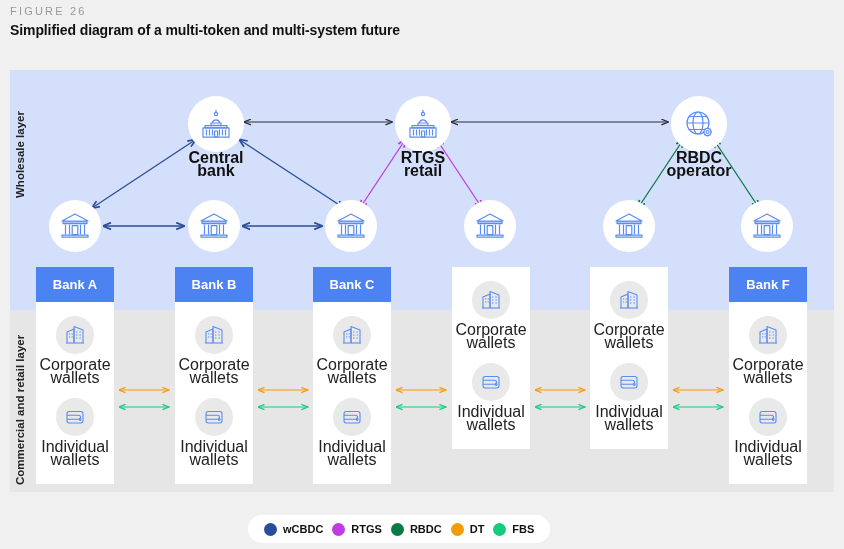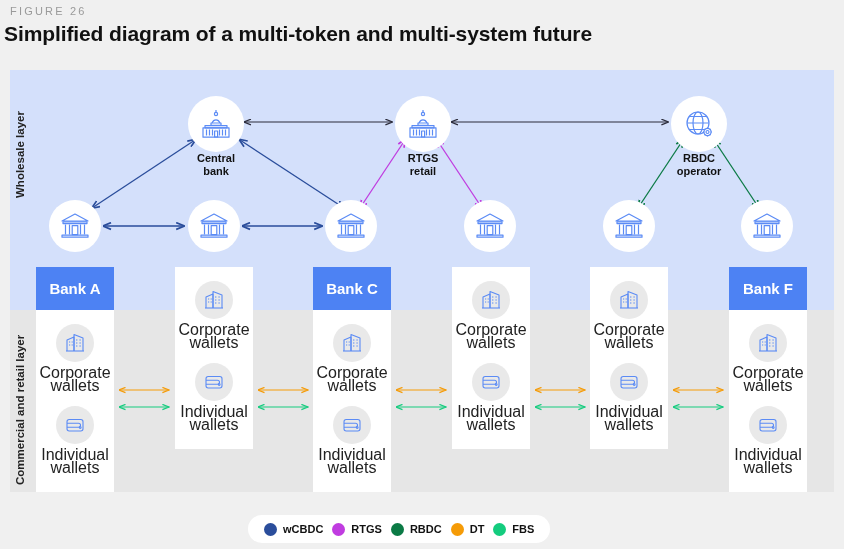--- a/index.html
+++ b/index.html
@@ -11,22 +11,22 @@
     position:relative;
   }
   #root{position:absolute;inset:0;}
 
   .fig-label{
     position:absolute;left:10px;top:5px;
     font-size:11px;letter-spacing:2.2px;
     color:#9a9a9a;font-weight:400;
   }
   .fig-title{
-    position:absolute;left:4px;top:22px;
-    font-size:21px;font-weight:700;color:#111;
+    position:absolute;left:10px;top:22px;
+    font-size:14px;font-weight:700;color:#111;
     letter-spacing:-0.1px;
   }
 
   
   .panel{
     position:absolute;left:10px;top:70px;width:824px;height:422px;
     background:#ffffff;
   }
   .blue-band{
     position:absolute;left:0;top:0;width:824px;height:240px;
@@ -51,35 +51,35 @@
   
   .node{
     position:absolute;width:52px;height:52px;border-radius:50%;
     background:#ffffff;
     display:flex;align-items:center;justify-content:center;
   }
   .node.big{width:56px;height:56px;}
   .node svg{display:block;}
   .node-label{
     position:absolute;
-    font-size:11px;font-weight:700;color:#111;
+    font-size:16px;font-weight:700;color:#111;
     text-align:center;line-height:12.5px;width:110px;
   }
 
   
   #arrows{position:absolute;left:0;top:0;width:844px;height:549px;pointer-events:none;}
 
   
   .bankcol{
     position:absolute;top:267px;width:78px;
   }
   .bank-head{
-    height:43px;background:#4d82f3;color:#fff;
+    height:35px;background:#4d82f3;color:#fff;
     display:flex;align-items:center;justify-content:center;
-    font-size:15px;font-weight:700;
+    font-size:13px;font-weight:700;
   }
   .bank-body{
     background:#ffffff;height:182px;
     display:flex;flex-direction:column;align-items:center;
     padding-top:14px;box-sizing:border-box;
   }
   .wallet-ic{
     width:38px;height:38px;border-radius:50%;background:#e9e9e9;
     display:flex;align-items:center;justify-content:center;
   }
@@ -354,20 +354,21 @@
               </g>
             </svg>
           </div>
           <div class="wallet-cap">
             <div>Individual</div>
             <div>wallets</div>
           </div>
         </div>
       </div>
       <div class="bankcol" style="left: 175px;">
+        <div class="bank-head">Bank B</div>
         <div class="bank-body">
           <div class="wallet-ic">
             <svg width="22" height="22" viewBox="0 0 22 22">
               <g fill="none" stroke="#5b8bf5" stroke-width="1.1" stroke-linejoin="round">
                 <path d="M3 19 V8 L10 5 V19"></path>
                 <path d="M10 19 V2.5 L19 6 V19"></path>
                 <path d="M2 19 h18"></path>
                 <path d="M12 8 h1.4 M15.4 8 h1.4 M12 11 h1.4 M15.4 11 h1.4 M12 14 h1.4 M15.4 14 h1.4 M5 10 h1.2 M7.6 10 h1.2 M5 13 h1.2 M7.6 13 h1.2"></path>
               </g>
             </svg>

